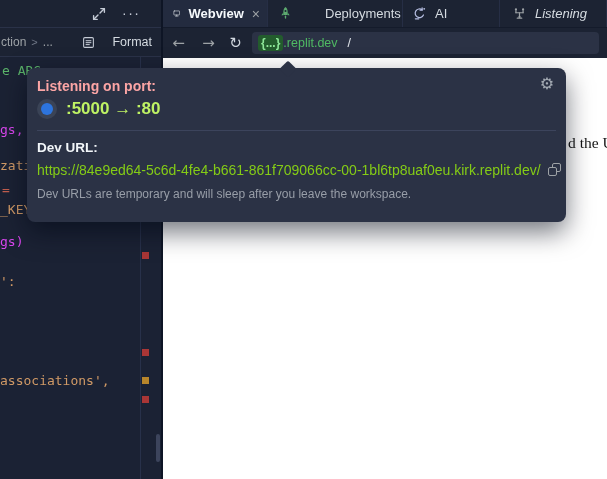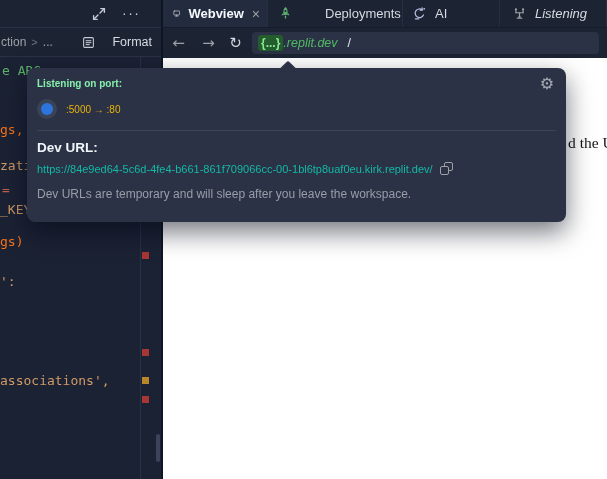--- a/index.html
+++ b/index.html
@@ -34,21 +34,21 @@
   .editor-code {
     position:absolute; left:0; top:57px; width:161px; height:422px;
     background:#1b2234; overflow:hidden;
     font-family:"DejaVu Sans Mono", monospace; font-size:13px; line-height:15px;
   }
   .frag { position:absolute; white-space:pre; }
   .c-green  { color:#5bb46a; }
   .c-orange { color:#d19a66; }
   .c-yellow { color:#e3c178; }
   .c-red    { color:#c25e4e; }
-  .c-fg     { color:#f97316; }
+  .c-fg     { color:#d946ef; }
   .ruler { position:absolute; left:140px; top:0; width:1px; height:422px; background:#28314a; }
   .gmark { position:absolute; left:142px; width:7px; height:7px; }
   .gm-red { background:#a93636; }
   .gm-yellow { background:#b8862b; }
   .scroll-thumb {
     position:absolute; left:156px; top:377px; width:4px; height:28px;
     background:#3c445c; border-radius:2px;
   }
   
   .webview-pane { position:absolute; left:163px; top:0; width:444px; height:382px; background:#4c1d95; }
@@ -71,53 +71,53 @@
   .nav-fwd { margin-right:12px; }
   .nav-refresh { color:#cfd5dd; margin-right:9px; font-size:15px; }
   .url-pill {
     flex:1; height:22px; margin-right:8px; background:#2b3245; border-radius:4px;
     display:flex; align-items:center; padding:0 6px; cursor:text;
   }
   .url-badge {
     background:#235c2d; color:#8fe89a; font-size:12px; font-weight:600;
     border-radius:3px; padding:0 3px; line-height:16px;
   }
-  .url-host { color:#4fba63; font-size:12.5px;font-style:italic; }
+  .url-host { color:#4fba63; font-size:12.5px; }
   .url-path { color:#e3e7ec; font-size:12.5px; margin-left:10px; }
   .webview-content { position:absolute; left:0; top:58px; width:444px; height:421px; background:#ffffff; overflow:hidden; }
   .peek-text {
     position:absolute; left:405px; top:76px; white-space:nowrap;
     font-family:"Liberation Serif", serif; font-size:15.5px; color:#141414;
   }
   
   .port-popup {
     position:absolute; left:27px; top:68px; width:539px; height:154px;
     background:#2b3245; border-radius:8px; z-index:10;
     box-shadow:0 10px 26px rgba(2,8,20,0.55);
   }
   .popup-caret {
     position:absolute; left:255px; top:-5px; width:12px; height:12px;
     background:#2b3245; transform:rotate(45deg); border-radius:2px;
   }
-  .popup-title { position:absolute; left:10px; top:10px; font-size:10px; font-weight:600; color:#86efac; }
+  .popup-title { position:absolute; left:10px; top:10px; font-size:14px; font-weight:600; color:#fca5a5; }
   .gear-btn {
     position:absolute; right:12px; top:7px; color:#a3aab3; font-size:16px;
     font-family:"DejaVu Sans", sans-serif; cursor:pointer; line-height:18px;
   }
   .port-row { position:absolute; left:10px; top:31px; display:flex; align-items:center; gap:9px; }
   .port-ring {
     width:20px; height:20px; border-radius:50%; background:#3a4356;
     display:flex; align-items:center; justify-content:center; cursor:pointer;
   }
   .port-dot { width:12px; height:12px; border-radius:50%; background:#2d74dd; }
-  .port-map { font-size:10px; font-weight:400; color:#eab308; }
+  .port-map { font-size:17px; font-weight:700; color:#bef264; }
   .popup-divider { position:absolute; left:10px; right:10px; top:62px; height:1px; background:#3c445c; }
   .devurl-label { position:absolute; left:10px; top:72px; font-size:13.5px; font-weight:600; color:#f2f6f9; }
   .devurl-row { position:absolute; left:10px; top:94px; display:flex; align-items:center; gap:7px; }
-  .devurl-link { font-size:11px; color:#14b8a6; text-decoration:none; white-space:nowrap; cursor:pointer; }
+  .devurl-link { font-size:14px; color:#84cc16; text-decoration:none; white-space:nowrap; cursor:pointer; }
   .copy-btn { position:relative; width:14px; height:14px; cursor:pointer; }
   .copy-back { position:absolute; left:4px; top:0; width:9px; height:9px; border:1.3px solid #9da2a6; border-radius:2px; }
   .copy-front { position:absolute; left:0; top:4px; width:9px; height:9px; border:1.3px solid #9da2a6; border-radius:2px; background:#2b3245; }
   .popup-caption { position:absolute; left:10px; top:119px; font-size:12px; color:#989ea8; }
   svg { display:block; }
 </style>
 </head>
 <body>
 
 <div class="screen">

